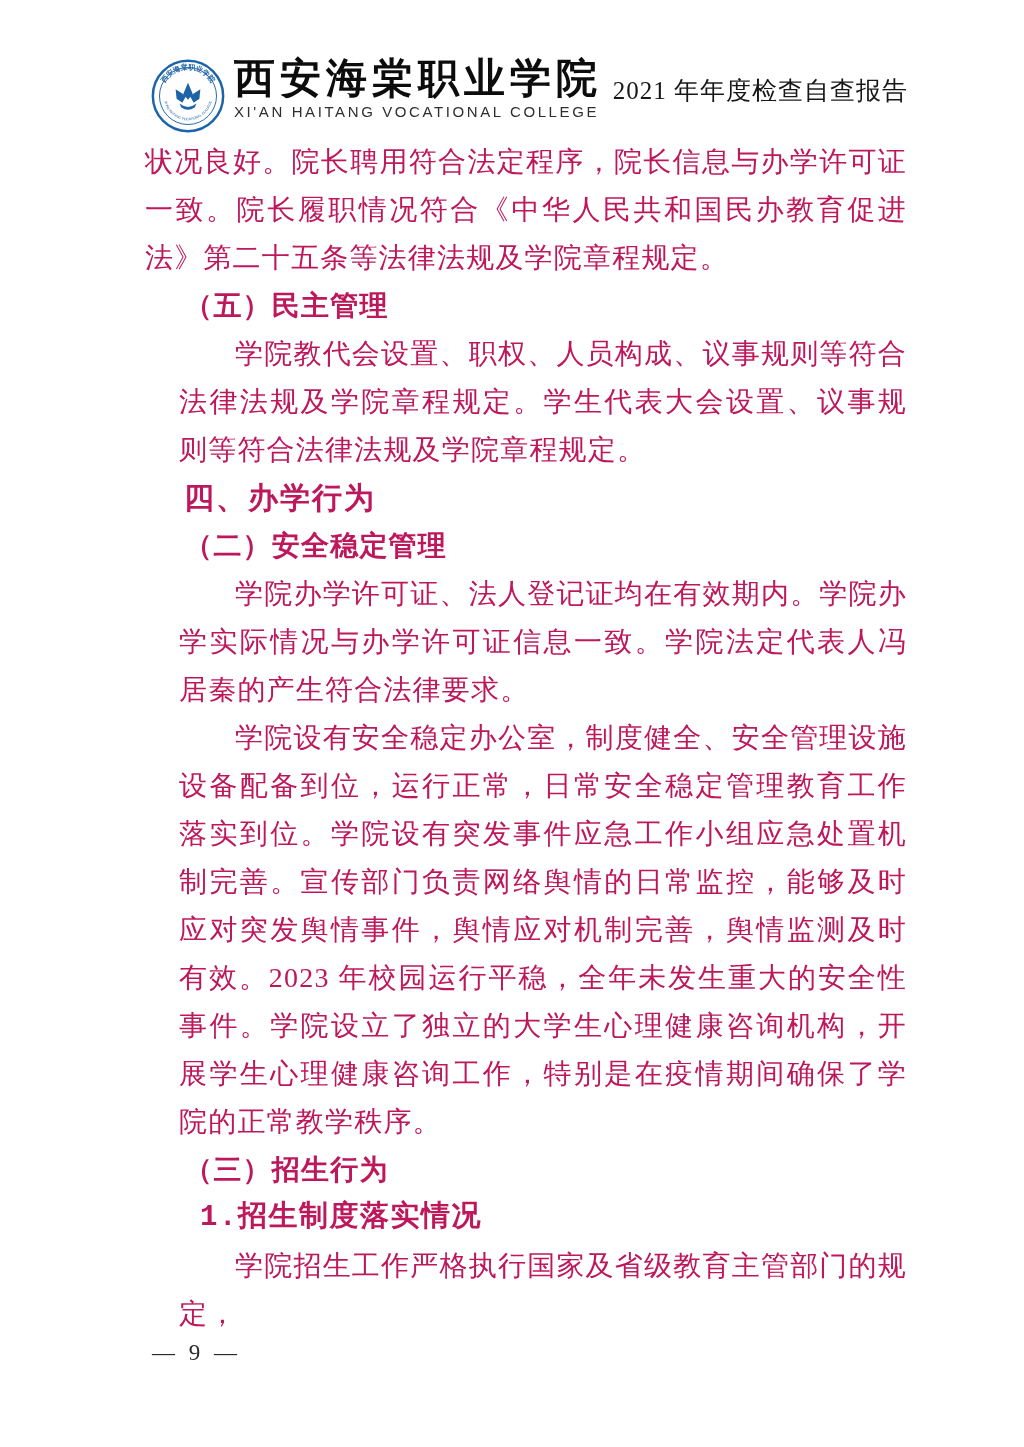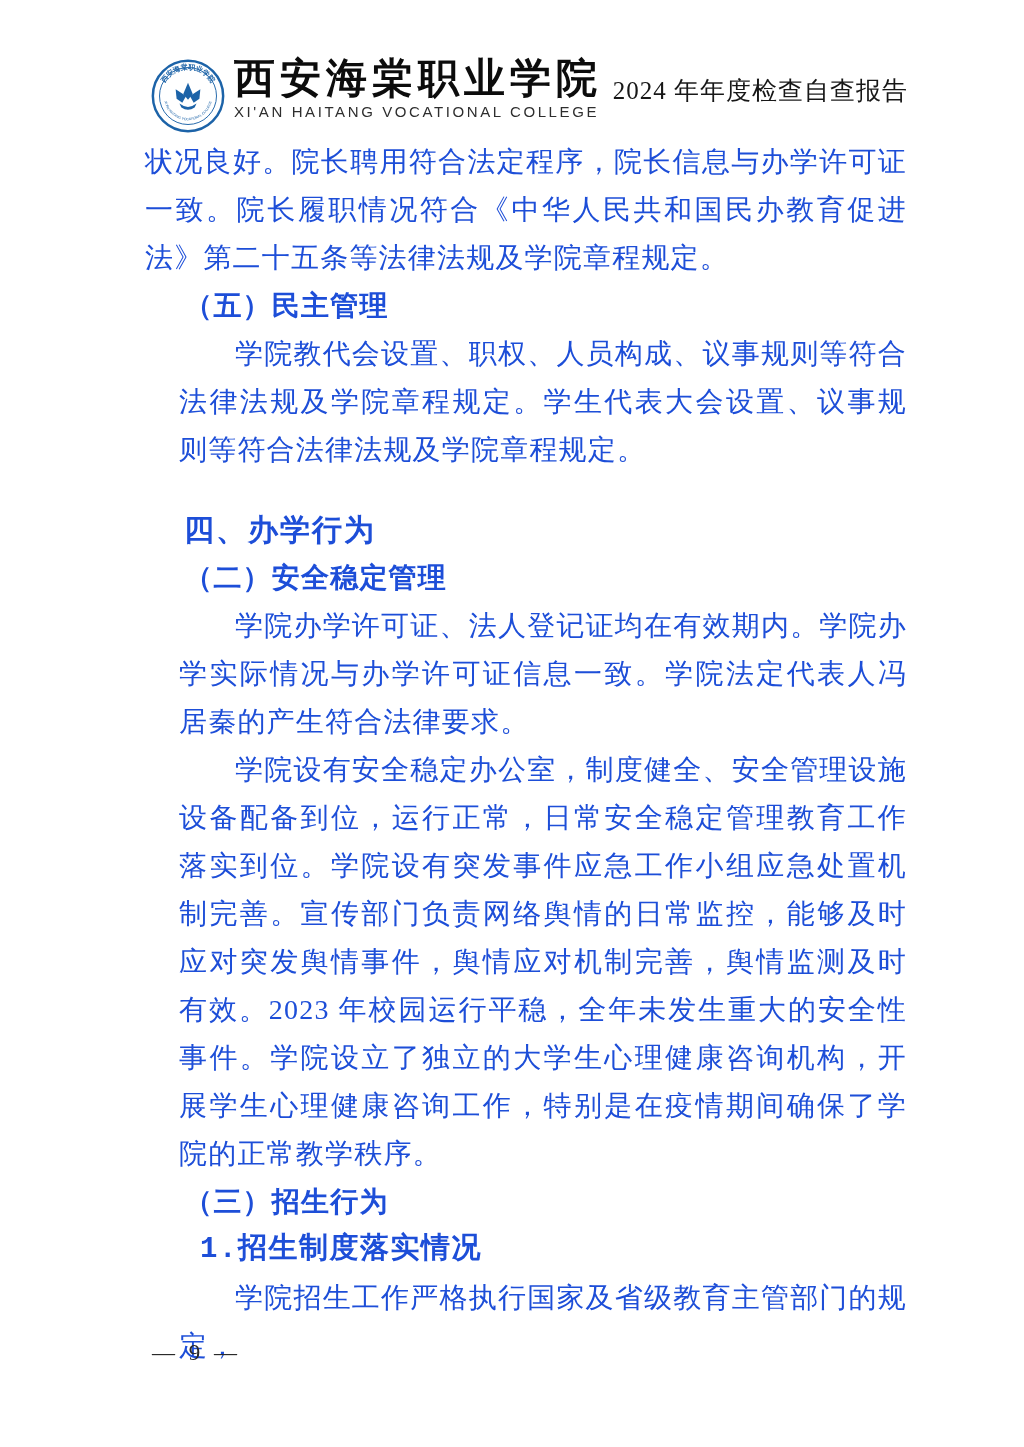--- a/index.html
+++ b/index.html
@@ -34,30 +34,29 @@
     white-space:nowrap;
   }
 
   
   .doc-body {
     position:absolute; top:138px; left:145px; width:762px;
   }
   .blk {
     font-size:28px; line-height:48px; letter-spacing:1.2px;
     text-align:justify; text-justify:inter-character;
-    word-break:break-all; color:#1d4ed8;
+    word-break:break-all; color:#be185d;
   }
   .para       { text-indent:2em;margin-left:34px; }
   .para-cont  { text-indent:0; }
   .sub        { text-indent:1.4em;font-weight:bold; }
   .h-bold {
     text-indent:1.3em; font-weight:700; font-size:30px;
     font-family:"Liberation Sans","DejaVu Sans",sans-serif;
     letter-spacing:2px;
-    margin-top:32px;
   }
   .num-bold {
     text-indent:1.9em; font-weight:700; font-size:29px;
     letter-spacing:1.5px;
     font-family:Liberation Mono, monospace;
   }
 
   
   .footer {
     position:absolute; left:152px; top:1340px;
@@ -88,21 +87,21 @@
         <path d="M40 26 L45 38 L40 44 L35 38 Z"></path>
         <path d="M27 33 L38 40 L34 47 L28 43 Z"></path>
         <path d="M53 33 L42 40 L46 47 L52 43 Z"></path>
         <path d="M31 48 Q40 55 49 48 L47 52 Q40 57 33 52 Z"></path>
       </g>
     </svg>
     <div class="brand">
       <div class="brand-zh">西安海棠职业学院</div>
       <div class="brand-en">XI'AN HAITANG VOCATIONAL COLLEGE</div>
     </div>
-    <div class="report-title">2024 年年度检查自查报告</div>
+    <div class="report-title">2021 年年度检查自查报告</div>
   </div>
 
   <div class="doc-body">
     <div class="blk para-cont">状况良好。院长聘用符合法定程序，院长信息与办学许可证一致。院长履职情况符合《中华人民共和国民办教育促进法》第二十五条等法律法规及学院章程规定。</div>
     <div class="blk sub">（五）民主管理</div>
     <div class="blk para">学院教代会设置、职权、人员构成、议事规则等符合法律法规及学院章程规定。学生代表大会设置、议事规则等符合法律法规及学院章程规定。</div>
     <div class="blk h-bold">四、办学行为</div>
     <div class="blk sub">（二）安全稳定管理</div>
     <div class="blk para">学院办学许可证、法人登记证均在有效期内。学院办学实际情况与办学许可证信息一致。学院法定代表人冯居秦的产生符合法律要求。</div>
     <div class="blk para">学院设有安全稳定办公室，制度健全、安全管理设施设备配备到位，运行正常，日常安全稳定管理教育工作落实到位。学院设有突发事件应急工作小组应急处置机制完善。宣传部门负责网络舆情的日常监控，能够及时应对突发舆情事件，舆情应对机制完善，舆情监测及时有效。2023 年校园运行平稳，全年未发生重大的安全性事件。学院设立了独立的大学生心理健康咨询机构，开展学生心理健康咨询工作，特别是在疫情期间确保了学院的正常教学秩序。</div>

